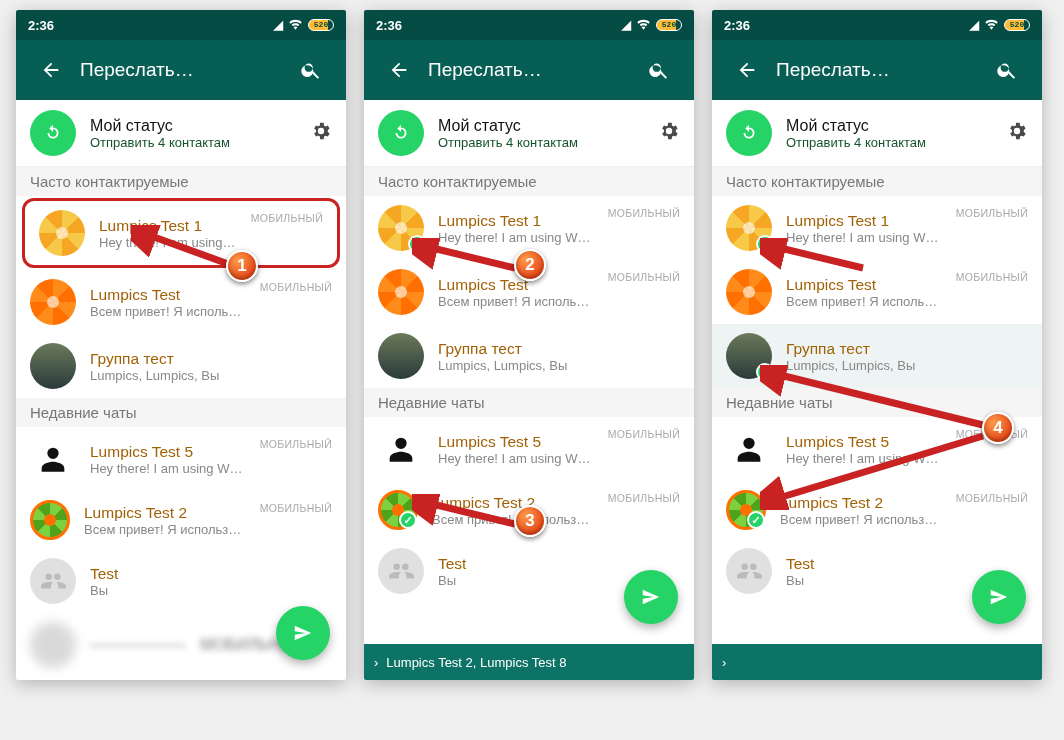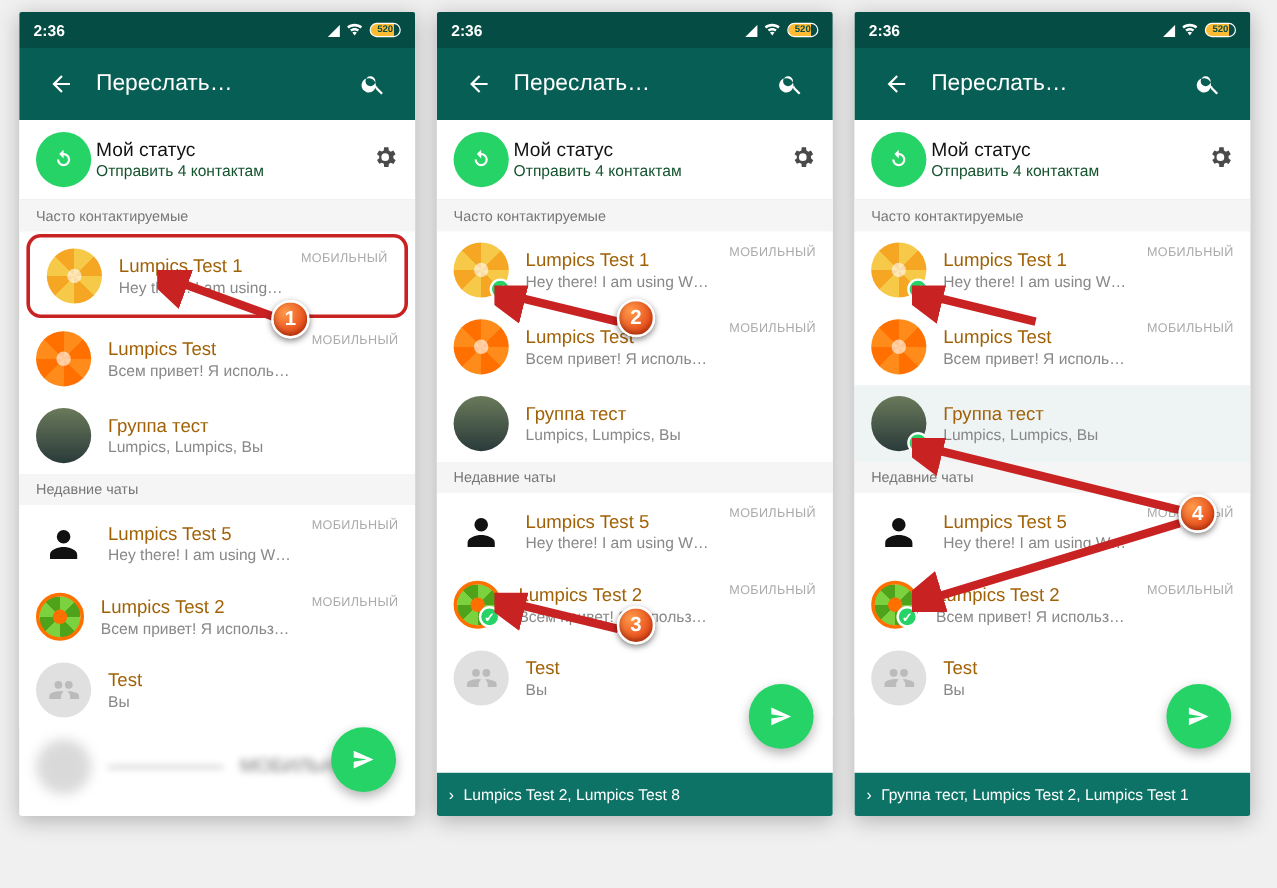--- a/index.html
+++ b/index.html
@@ -36,50 +36,50 @@
     font-weight: 600;
   }
   .statusbar .right { display:flex; align-items:center; gap:5px; }
   .sig, .wifi { display:inline-block; font-size:12px; }
   .batt {
     display:inline-block;
     width: 26px; height: 12px;
     border:1px solid #fff; border-radius:6px;
     position:relative;
     font-size:8px; line-height:10px; text-align:center;
-    color:#054c44; background:linear-gradient(to right,#ffbb33 80%,transparent 80%);
+    color:#054c44; background:linear-gradient(to right,#ffbb33 80%,transparent 80%);font-family:Liberation Mono, monospace;
   }
   
   .appbar {
     height: 60px;
     background: #075e54;
     color: #fff;
     display: flex;
     align-items: center;
     padding: 0 24px;
     gap: 18px;
   }
   .back-icon, .search-icon { width:22px; height:22px; display:flex;align-items:center;justify-content:center;}
   .appbar .title { flex:1; font-size:19px; font-weight:500; }
   
   .mystatus {
-    display:flex; align-items:center; padding: 10px 14px; gap:4px;
+    display:flex; align-items:center; padding: 10px 14px; gap:14px;
     border-bottom:1px solid #eee;
   }
   .mystatus .circle {
     width:46px;height:46px;border-radius:50%;
     background:#25d366;display:flex;align-items:center;justify-content:center;color:#fff;
   }
   .mystatus .txt { flex:1; }
   .mystatus .t1 { font-size:16px; color:#111; font-weight:500;}
   .mystatus .t2 { font-size:13px; color:#14532d;}
   .gear { color:#888; }
   
   .section-h {
-    background:#f5f5f5; color:#777; font-size:12px;
+    background:#f5f5f5; color:#777; font-size:15px;
     padding: 6px 14px;
   }
   
   .row {
     display:flex; align-items:center; padding: 9px 14px; gap:14px;
     background:#fff; position:relative;
   }
   .avatar {
     width:46px;height:46px;border-radius:50%;
     display:flex;align-items:center;justify-content:center;
@@ -539,21 +539,20 @@
     </div>
   </div>
 
   <div class="fab">
       <svg width="22" height="22" viewBox="0 0 24 24">
         <path fill="#fff" d="M3 20l18-8L3 4v6l12 2-12 2z"></path>
       </svg>
     </div>
   <div class="bbar">
     <span>›</span>
-    <span>Группа тест, Lumpics Test 2, Lumpics Test 1</span>
   </div>
 
   <div class="marker" style="left:270px;top:402px;">4</div>
   <svg class="arrow" style="left:48px;top:228px;" width="115" height="50">
       <defs>
         <marker id="ah4a" markerWidth="8" markerHeight="8" refX="2" refY="3" orient="auto">
           <path d="M0,0 L0,6 L7,3 z" fill="#c82222"></path>
         </marker>
       </defs>
       <path d="M103 30 L12 8" stroke="#c82222" stroke-width="7" marker-end="url(#ah4a)"></path>

